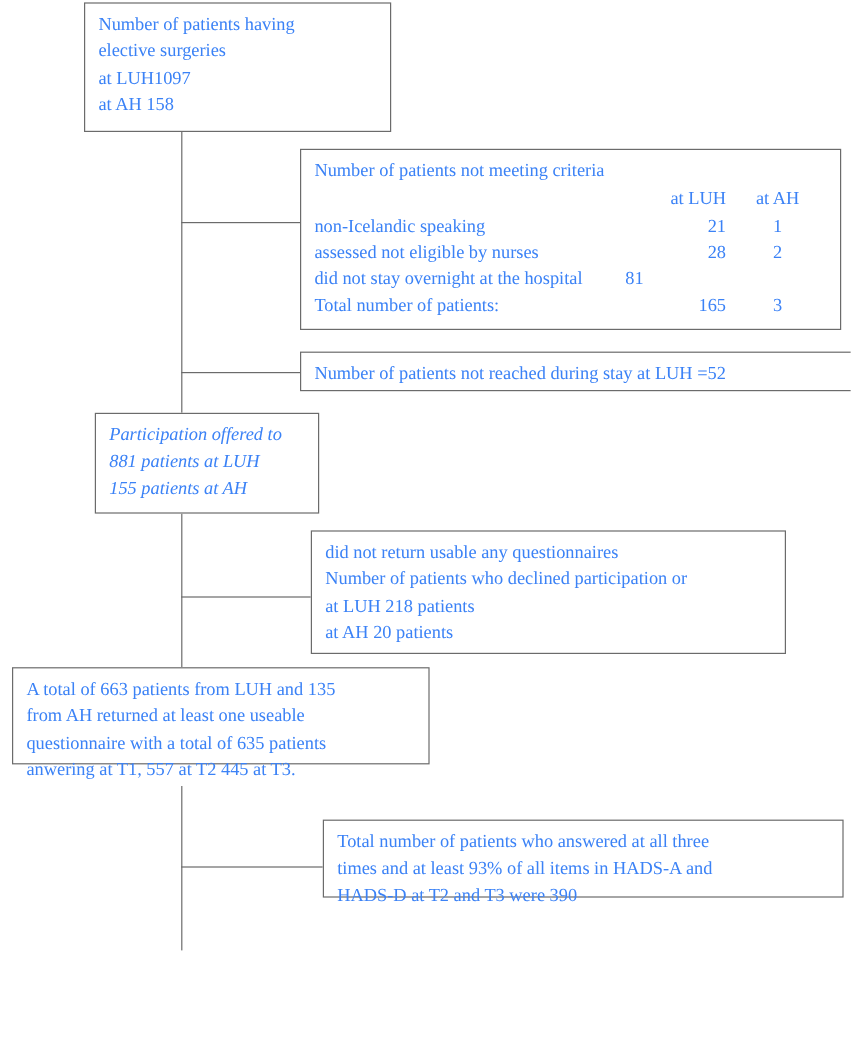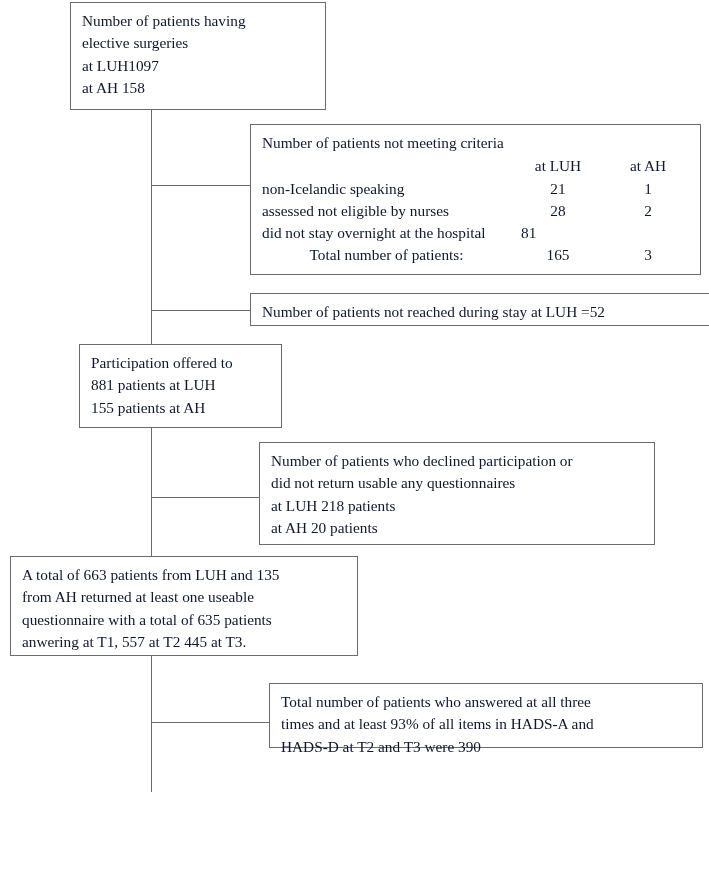--- a/index.html
+++ b/index.html
@@ -6,21 +6,21 @@
     margin: 0;
     padding: 0;
     background: #ffffff;
   }
   #flow {
     position: relative;
     width: 709px;
     height: 877px;
     background: #ffffff;
     font-family: "Liberation Serif", "DejaVu Serif", serif;
-    color: #0f172a;
+    color: #3b82f6;
     overflow: hidden;
   }
   .box {
     position: absolute;
     box-sizing: border-box;
     border: 1px solid #6b6b6b;
     background: #ffffff;
     font-size: 15.3px;
     line-height: 1.47;
     padding: 7px 9px 7px 11px;
@@ -29,23 +29,23 @@
     position: absolute;
     background: #6b6b6b;
   }
   .vline { width: 1px; }
   .hline { height: 1px; }
 
   
   #box-elective      { left: 70px;  top: 2px;   width: 256px; height: 108px; }
   #box-criteria      { left: 250px; top: 124px; width: 451px; height: 151px; }
   #box-notreached    { left: 250px; top: 293px; width: 507px; height: 33px; }
-  #box-offered       { left: 79px;  top: 344px; width: 203px; height: 84px; }
+  #box-offered       { left: 79px;  top: 344px; width: 187px; height: 84px; font-style: italic; }
   #box-declined      { left: 259px; top: 442px; width: 396px; height: 103px; }
-  #box-returned      { left: 10px;  top: 556px; width: 348px; height: 100px; }
+  #box-returned      { left: 10px;  top: 556px; width: 348px; height: 81px; }
   #box-hads          { left: 269px; top: 683px; width: 434px; height: 65px; }
   #box-final         { left: 2px;   top: 792px; width: 316px; height: 81px; }
 
   
   #spine-1 { left: 151px; top: 110px; height: 234px; }
   #spine-2 { left: 151px; top: 428px; height: 128px; }
   #spine-3 { left: 151px; top: 655px; height: 137px; }
   #stub-criteria   { left: 151px; top: 185px; width: 99px; }
   #stub-notreached { left: 151px; top: 310px; width: 99px; }
   #stub-declined   { left: 151px; top: 497px; width: 108px; }
@@ -62,22 +62,22 @@
     width: 100%;
     font-size: 15.3px;
     line-height: 1.44;
   }
   table.crit td, table.crit th {
     padding: 0;
     font-weight: normal;
     white-space: nowrap;
   }
   .crit-label { text-align: left; font-family: Liberation Serif, serif; }
-  .crit-total-label { text-align: center; }
-  .crit-luh  { text-align: center; width: 84px; }
+  .crit-total-label { }
+  .crit-luh  { text-align: right; width: 84px; }
   .crit-ah   { text-align: center; width: 86px; }
   .crit-luh.leftnum { text-align: left; padding-left: 10px; }
   .nowrap { white-space: nowrap; }
 </style>
 </head>
 <body>
 
 <div id="flow">
 
   <div class="line vline" id="spine-1"></div>
@@ -132,22 +132,22 @@
     <div>Number of patients not reached during stay at LUH =52</div>
   </div>
 
   <div class="box" id="box-offered">
     <div>Participation offered to</div>
     <div>881 patients at LUH</div>
     <div>155 patients at AH</div>
   </div>
 
   <div class="box" id="box-declined">
+    <div>did not return usable any questionnaires</div>
     <div>Number of patients who declined participation or</div>
-    <div>did not return usable any questionnaires</div>
     <div>at LUH 218 patients</div>
     <div>at AH 20 patients</div>
   </div>
 
   <div class="box" id="box-returned">
     <div>A total of 663 patients from LUH and 135</div>
     <div>from AH returned at least one useable</div>
     <div>questionnaire with a total of 635 patients</div>
     <div>anwering at T1, 557 at T2 445 at T3.</div>
   </div>

